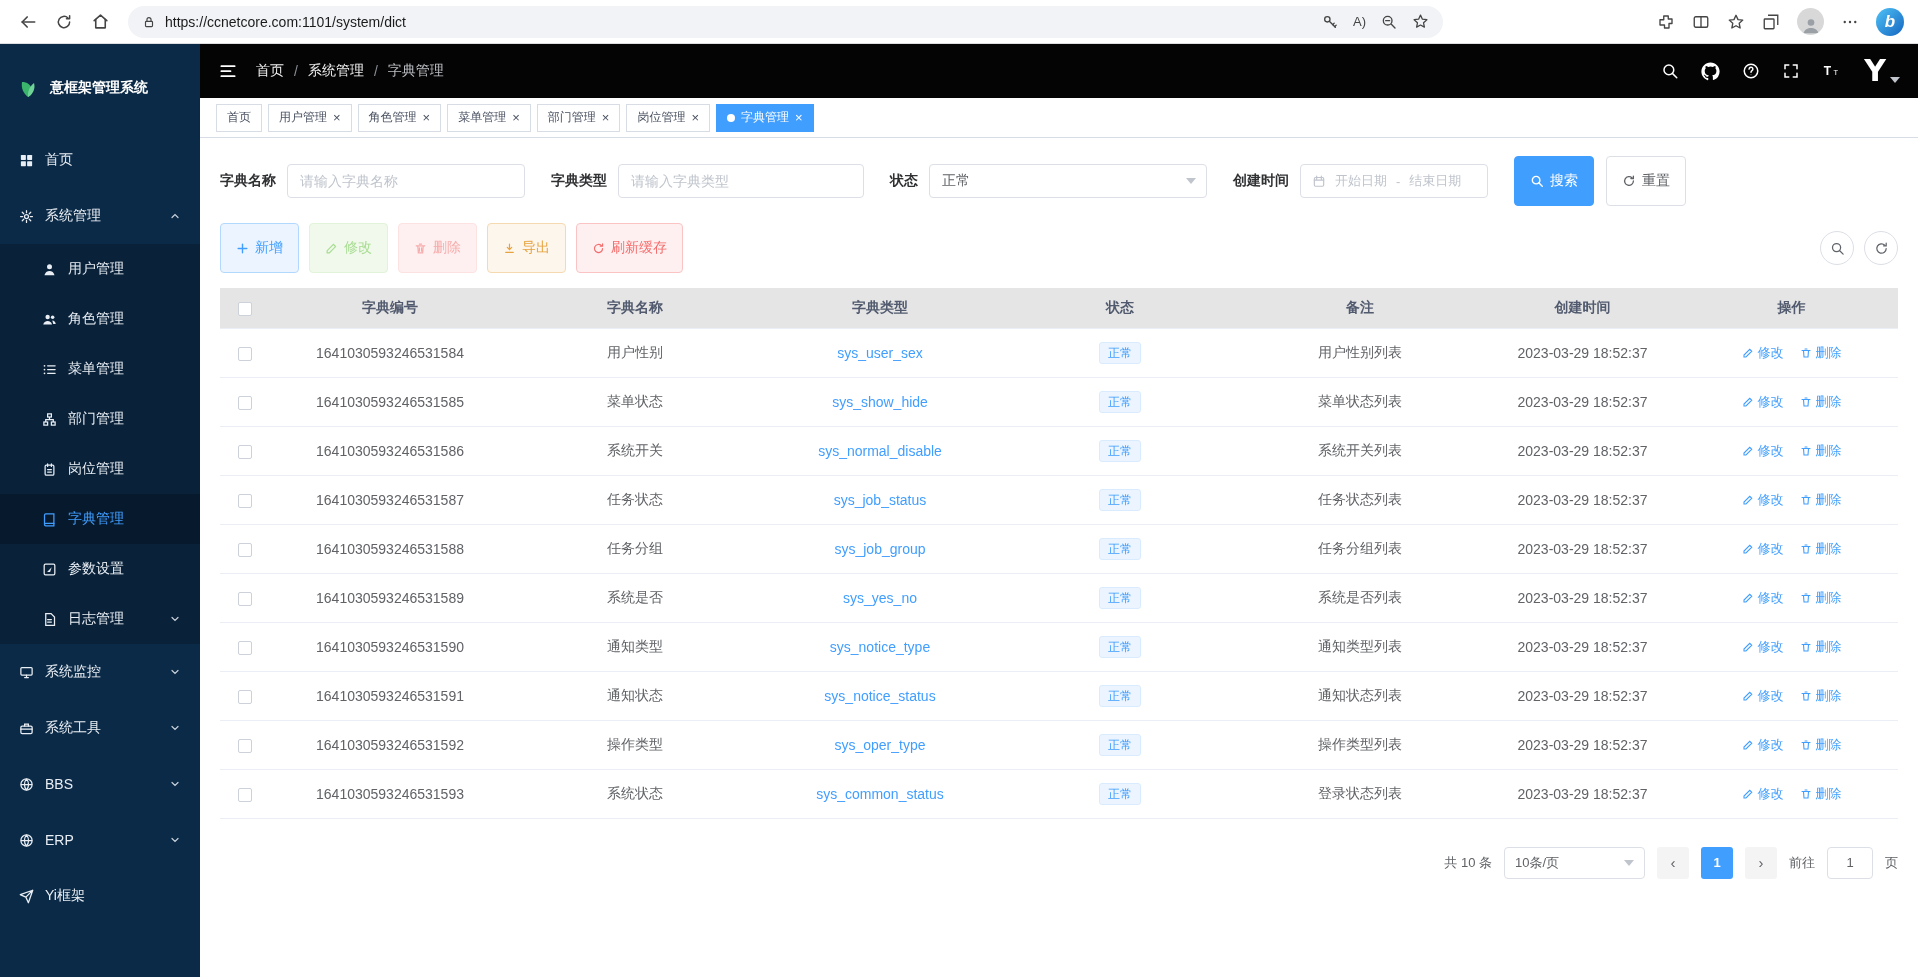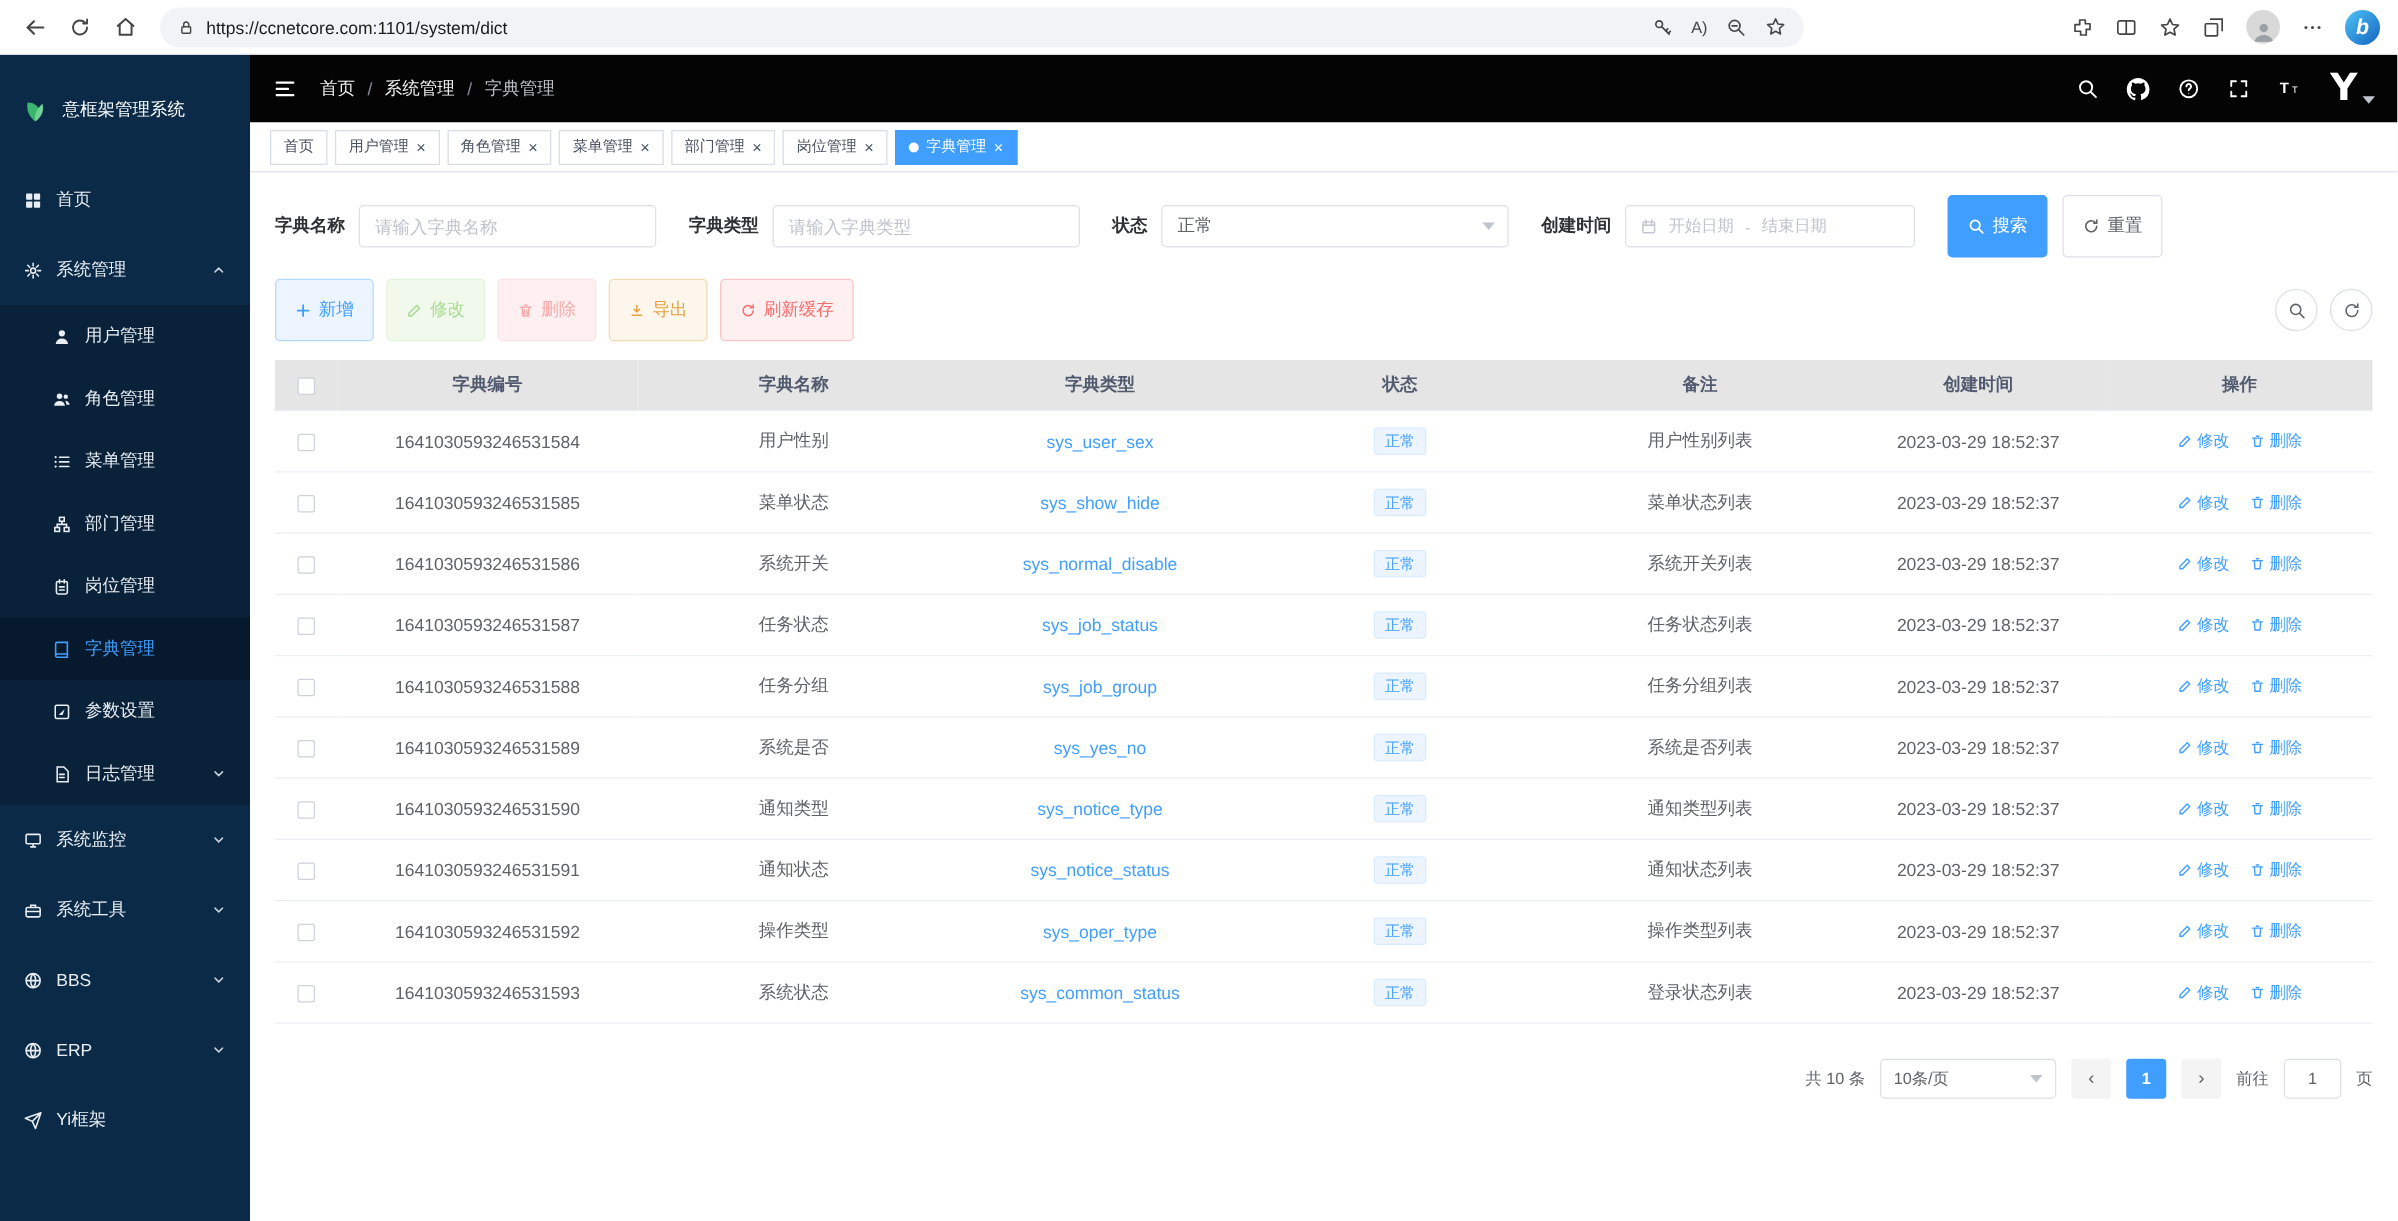--- a/index.html
+++ b/index.html
@@ -18,21 +18,21 @@
   .avatar-circle { width:27px; height:27px; border-radius:50%; background:#d8d8d8; overflow:hidden; display:flex; align-items:flex-end; justify-content:center; }
   .bing-badge { width:28px; height:28px; border-radius:50%; background:linear-gradient(135deg,#4fc3f7,#1565c0); color:#fff; font-weight:bold; font-size:17px; font-style:italic; display:flex; align-items:center; justify-content:center; }
 
   
   .app { display:flex; height:933px; }
   .sidebar { width:200px; background:#0b2a47; flex-shrink:0; color:#e9eef4; overflow:hidden; }
   .main { flex:1; display:flex; flex-direction:column; min-width:0; }
 
   
   .logo-row { height:88px; display:flex; align-items:center; gap:10px; padding:0 16px; }
-  .logo-text { font-size:14px; font-weight:normal; color:#fff; white-space:nowrap; }
+  .logo-text { font-size:14px; font-weight:bold; color:#fff; white-space:nowrap; }
   .menu-item { height:56px; display:flex; align-items:center; gap:11px; padding:0 19px; font-size:14px; color:#e9eef4; cursor:pointer; }
   .submenu { background:rgba(0,0,0,.18); }
   .submenu .menu-item { height:50px; padding-left:42px; }
   .menu-item.active { color:#409eff; background:rgba(0,0,0,.22); }
   .menu-item .chev { margin-left:auto; opacity:.85; }
   .mi-label { white-space:nowrap; }
 
   
   .navbar { height:54px; background:#040404; display:flex; align-items:center; padding:0 18px; color:#f2f2f2; gap:18px; flex-shrink:0; }
   .breadcrumb { display:flex; align-items:center; gap:10px; font-size:14px; }
@@ -412,21 +412,21 @@
         </div>
         <div class="f-group">
           <span class="f-label">状态</span>
           <div class="selbox" style="width:278px">
             <span>正常</span>
             <span class="caret-down"></span>
           </div>
         </div>
         <div class="f-group">
           <span class="f-label">创建时间</span>
-          <div class="datebox" style="width:232px">
+          <div class="datebox" style="width:188px">
             <svg width="14" height="14" viewBox="0 0 24 24" fill="none" stroke="#c0c4cc" stroke-width="2" stroke-linecap="round">
                 <rect x="4" y="6" width="16" height="15" rx="2"></rect>
                 <path d="M4 10.5h16M8 3.5v5M16 3.5v5"></path>
               </svg>
             <span>开始日期</span>
             <span>-</span>
             <span>结束日期</span>
           </div>
         </div>
         <div class="f-group" style="margin-right:12px">

